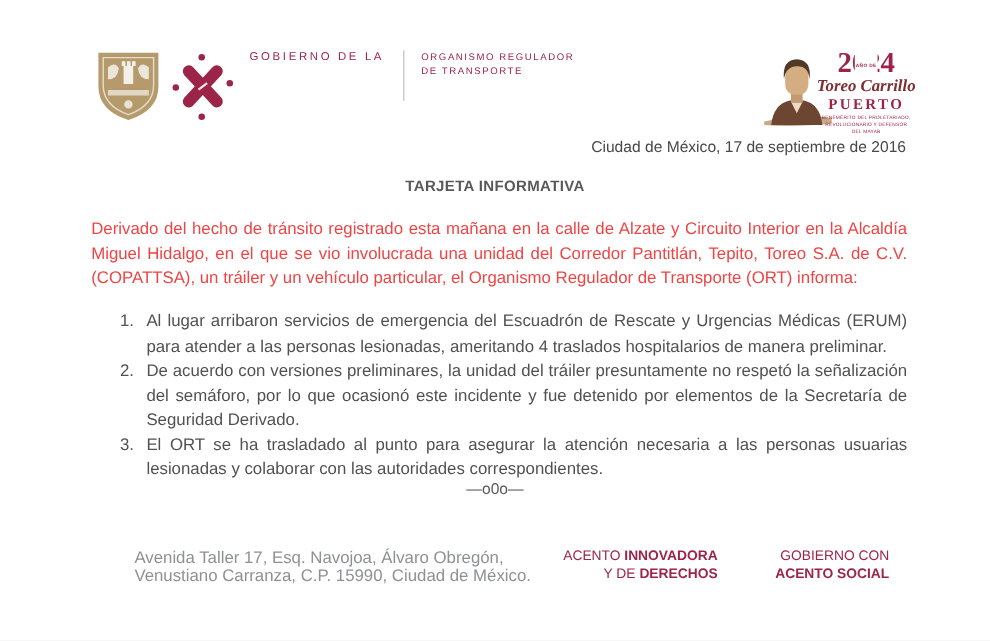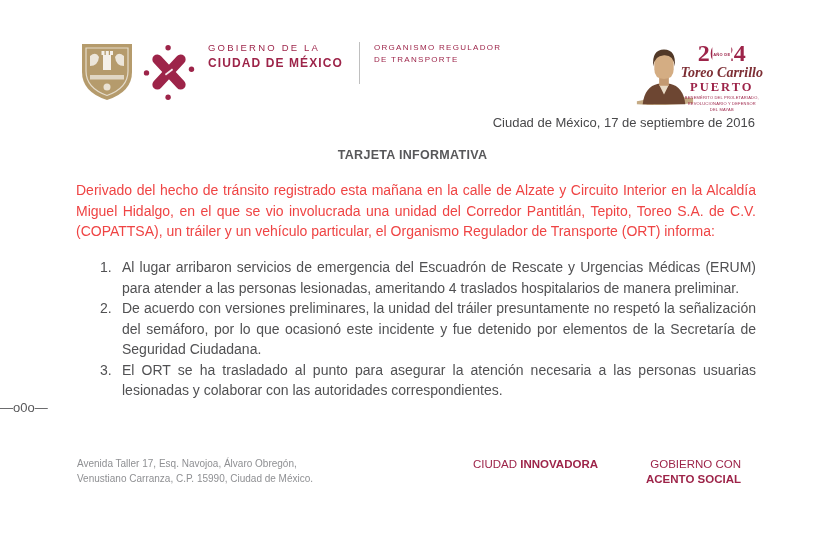--- a/index.html
+++ b/index.html
@@ -64,29 +64,29 @@
   .intro {
     position:absolute; top:180px; left:76px; right:69px;
     font-size:14px; line-height:20.5px; text-align:justify; color:#ef4444;
   }
   .numlist { position:absolute; top:257px; left:100px; right:69px; }
   .numitem { display:flex; font-size:14px; line-height:20.5px; color:#515153; }
   .numitem .num { flex:0 0 22px; }
   .numitem .itxt { flex:1; text-align:justify; }
   .separator {
     position:absolute; top:400px; left:0; right:0;
-    text-align:left; font-size:13px; color:#58585a;
+    text-align:center; font-size:13px; color:#58585a;
   }
 
   
   .footer {
     position:absolute; top:457px; left:77px; right:84px;
     display:flex; align-items:flex-start;
   }
-  .address { font-size:10px; line-height:14.5px; color:#8f9093; }
+  .address { font-size:14px; line-height:14.5px; color:#8f9093;margin-left:35px; }
   .slogans { margin-left:auto; display:flex; gap:48px; }
   .slogan { text-align:right; color:#9d2449; font-size:11.5px; line-height:14.5px; white-space:nowrap; }
   .slogan b { font-weight:bold; }
 </style>
 </head>
 <body>
 
 <div class="page">
 
   <div class="header">
@@ -119,21 +119,20 @@
           <circle cx="29" cy="5" r="3"></circle>
           <circle cx="5" cy="33" r="3"></circle>
           <circle cx="55" cy="29" r="3"></circle>
           <circle cx="29" cy="60" r="3"></circle>
         </g>
       </svg>
     </span>
 
     <div class="wordmark">
       <div class="l1">GOBIERNO DE LA</div>
-      <div class="l2">CIUDAD DE MÉXICO</div>
     </div>
 
     <div class="hdr-divider"></div>
 
     <div class="orgname">
       <div>ORGANISMO REGULADOR</div>
       <div>DE TRANSPORTE</div>
     </div>
 
     <div class="yearlogo">
@@ -168,39 +167,42 @@
 
   <p class="intro">Derivado del hecho de tránsito registrado esta mañana en la calle de Alzate y Circuito Interior en la Alcaldía Miguel Hidalgo, en el que se vio involucrada una unidad del Corredor Pantitlán, Tepito, Toreo S.A. de C.V. (COPATTSA), un tráiler y un vehículo particular, el Organismo Regulador de Transporte (ORT) informa:</p>
 
   <div class="numlist">
     <div class="numitem">
       <span class="num">1.</span>
       <span class="itxt">Al lugar arribaron servicios de emergencia del Escuadrón de Rescate y Urgencias Médicas (ERUM) para atender a las personas lesionadas, ameritando 4 traslados hospitalarios de manera preliminar.</span>
     </div>
     <div class="numitem">
       <span class="num">2.</span>
-      <span class="itxt">De acuerdo con versiones preliminares, la unidad del tráiler presuntamente no respetó la señalización del semáforo, por lo que ocasionó este incidente y fue detenido por elementos de la Secretaría de Seguridad Ciudadana.</span>
+      <span class="itxt">De acuerdo con versiones preliminares, la unidad del tráiler presuntamente no respetó la señalización del semáforo, por lo que ocasionó este incidente y fue detenido por elementos de la Secretaría de Seguridad Derivado.</span>
     </div>
     <div class="numitem">
       <span class="num">3.</span>
       <span class="itxt">El ORT se ha trasladado al punto para asegurar  la atención necesaria a las personas usuarias lesionadas  y colaborar con las autoridades correspondientes.</span>
     </div>
   </div>
 
   <div class="separator">—o0o—</div>
 
   <div class="footer">
     <div class="address">
       <div>Avenida Taller 17, Esq. Navojoa, Álvaro Obregón,</div>
       <div>Venustiano Carranza, C.P. 15990, Ciudad de México.</div>
     </div>
     <div class="slogans">
       <div class="slogan">
         <div>
-          <span>CIUDAD </span><b>INNOVADORA</b>
+          <span>ACENTO </span><b>INNOVADORA</b>
+        </div>
+        <div>
+          <span>Y DE </span><b>DERECHOS</b>
         </div>
       </div>
       <div class="slogan">
         <div>GOBIERNO CON</div>
         <div><b>ACENTO SOCIAL</b></div>
       </div>
     </div>
   </div>
 
 </div>

